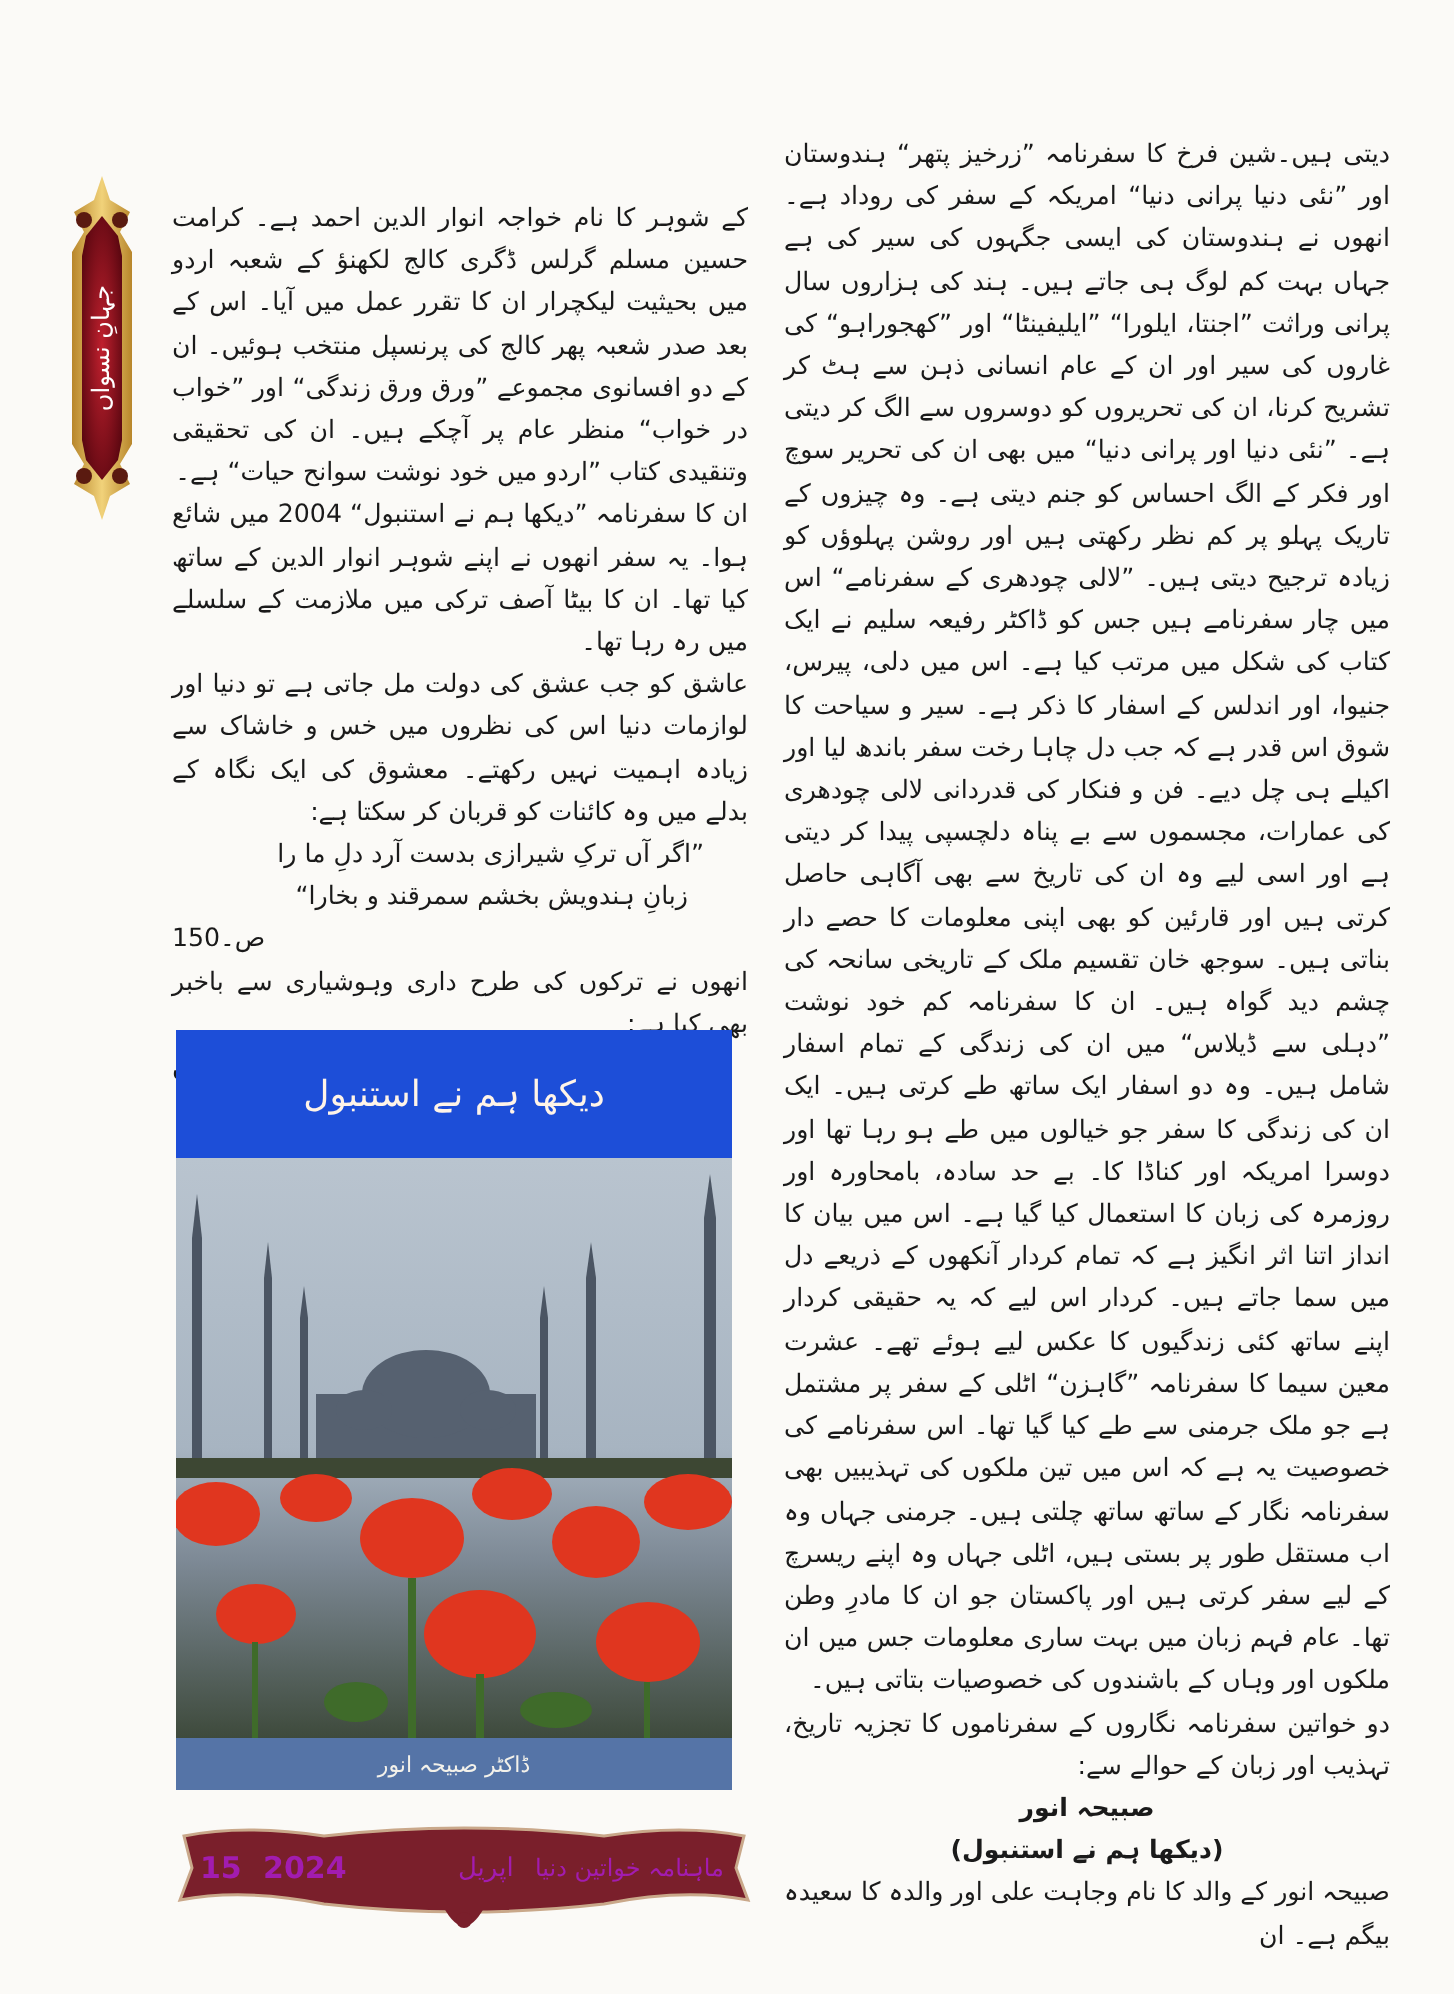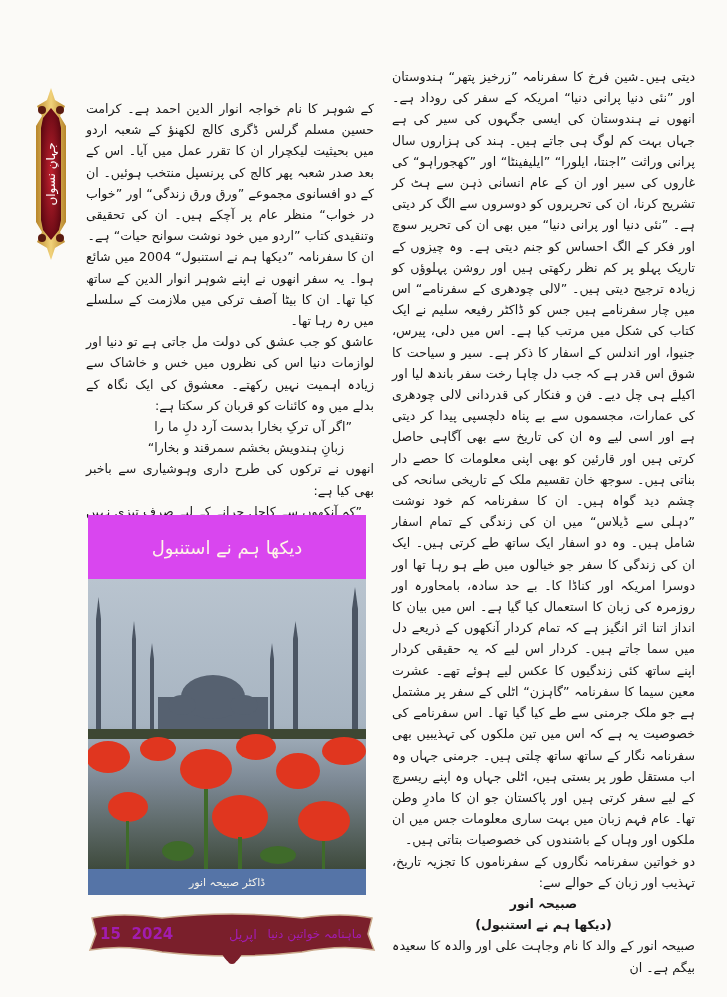--- a/index.html
+++ b/index.html
@@ -33,21 +33,21 @@
     transform: rotate(-90deg); white-space: nowrap;
     color: #ffffff; font-size: 12px; direction: rtl;
   }
   
   .cover {
     position: absolute; left: 88px; top: 515px; width: 278px; height: 380px;
     overflow: hidden; background: #9aa7b3;
   }
   .cover-top {
     position: absolute; left: 0; top: 0; width: 278px; height: 64px;
-    background: #d946ef; display: flex; align-items: center; justify-content: center;
+    background: #1d4ed8; display: flex; align-items: center; justify-content: center;
   }
   .cover-title { color: #fff4e8; font-size: 18px; direction: rtl; }
   .cover-sky {
     position: absolute; left: 0; top: 64px; width: 278px; height: 290px;
     background: linear-gradient(#b9c4cf, #a7b4c1 50%, #7c8894 70%, #3e4a3c);
   }
   .cover-bottom {
     position: absolute; left: 0; top: 354px; width: 278px; height: 26px;
     background: #5574a7; display: flex; align-items: center; justify-content: center;
   }
@@ -98,22 +98,23 @@
   <p>دو خواتین سفرنامہ نگاروں کے سفرناموں کا تجزیہ تاریخ، تہذیب اور زبان کے حوالے سے:</p>
   <p class="center title-line">صبیحہ انور</p>
   <p class="center title-line">(دیکھا ہم نے استنبول)</p>
   <p>صبیحہ انور کے والد کا نام وجاہت علی اور والدہ کا سعیدہ بیگم ہے۔ ان</p>
 </div>
 
 <div class="col col-left">
   <p>کے شوہر کا نام خواجہ انوار الدین احمد ہے۔ کرامت حسین مسلم گرلس ڈگری کالج لکھنؤ کے شعبہ اردو میں بحیثیت لیکچرار ان کا تقرر عمل میں آیا۔ اس کے بعد صدر شعبہ پھر کالج کی پرنسپل منتخب ہوئیں۔ ان کے دو افسانوی مجموعے ”ورق ورق زندگی“ اور ”خواب در خواب“ منظر عام پر آچکے ہیں۔ ان کی تحقیقی وتنقیدی کتاب ”اردو میں خود نوشت سوانح حیات“ ہے۔</p>
   <p>ان کا سفرنامہ ”دیکھا ہم نے استنبول“ 2004 میں شائع ہوا۔ یہ سفر انھوں نے اپنے شوہر انوار الدین کے ساتھ کیا تھا۔ ان کا بیٹا آصف ترکی میں ملازمت کے سلسلے میں رہ رہا تھا۔</p>
   <p>عاشق کو جب عشق کی دولت مل جاتی ہے تو دنیا اور لوازمات دنیا اس کی نظروں میں خس و خاشاک سے زیادہ اہمیت نہیں رکھتے۔ معشوق کی ایک نگاہ کے بدلے میں وہ کائنات کو قربان کر سکتا ہے:</p>
-  <p class="verse">”اگر آں ترکِ بخارا بدست آرد دلِ ما را</p>
+  <p class="verse">”اگر آں ترکِ شیرازی بدست آرد دلِ ما را</p>
   <p class="verse2">زبانِ ہندویش بخشم سمرقند و بخارا“</p>
+  <p style="text-align:left;">ص۔150</p>
   <p>انھوں نے ترکوں کی طرح داری وہوشیاری سے باخبر بھی کیا ہے:</p>
   <p style="padding-right:12px;">”کہ آنکھوں سے کاجل چرانے کے لیے صرف تیزی نہیں بلکہ چالاکی کی بھی ضرورت ہوتی ہے۔“</p>
 </div>
 
 <div class="cover">
   <div class="cover-top">
     <span class="cover-title">دیکھا ہم نے استنبول</span>
   </div>
   <div class="cover-sky">
     <svg width="278" height="290" viewBox="0 0 278 290">

